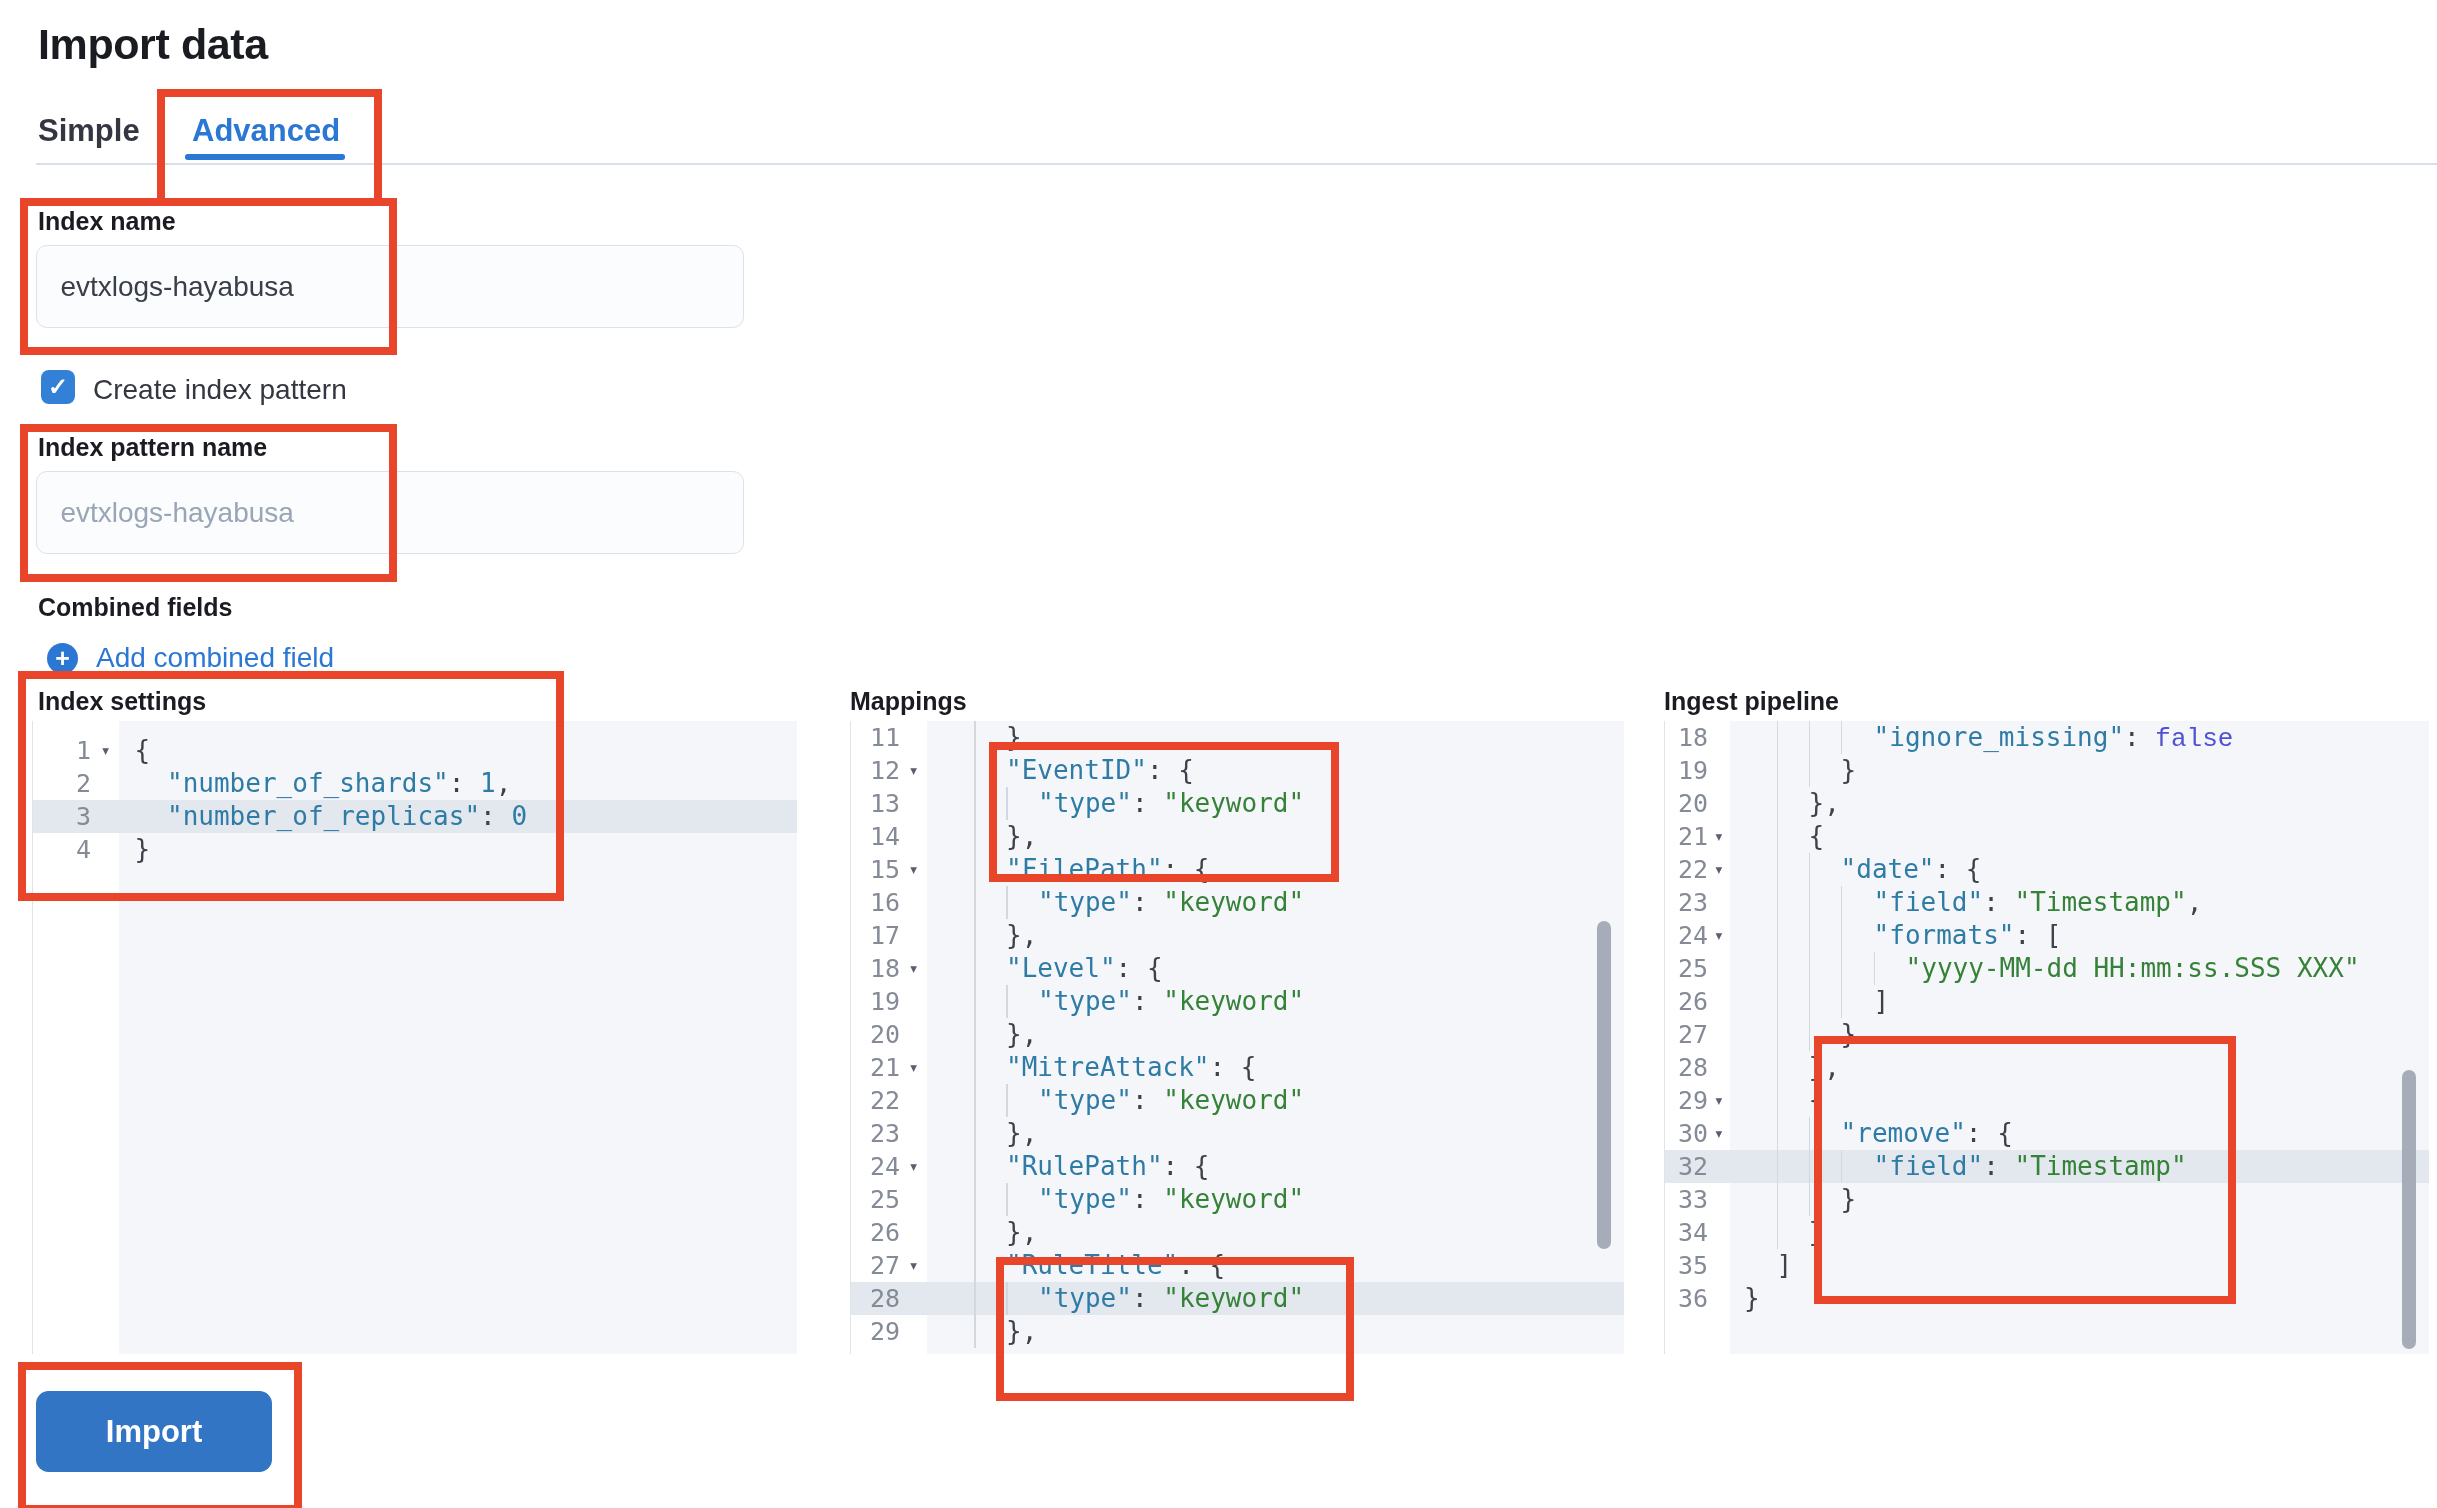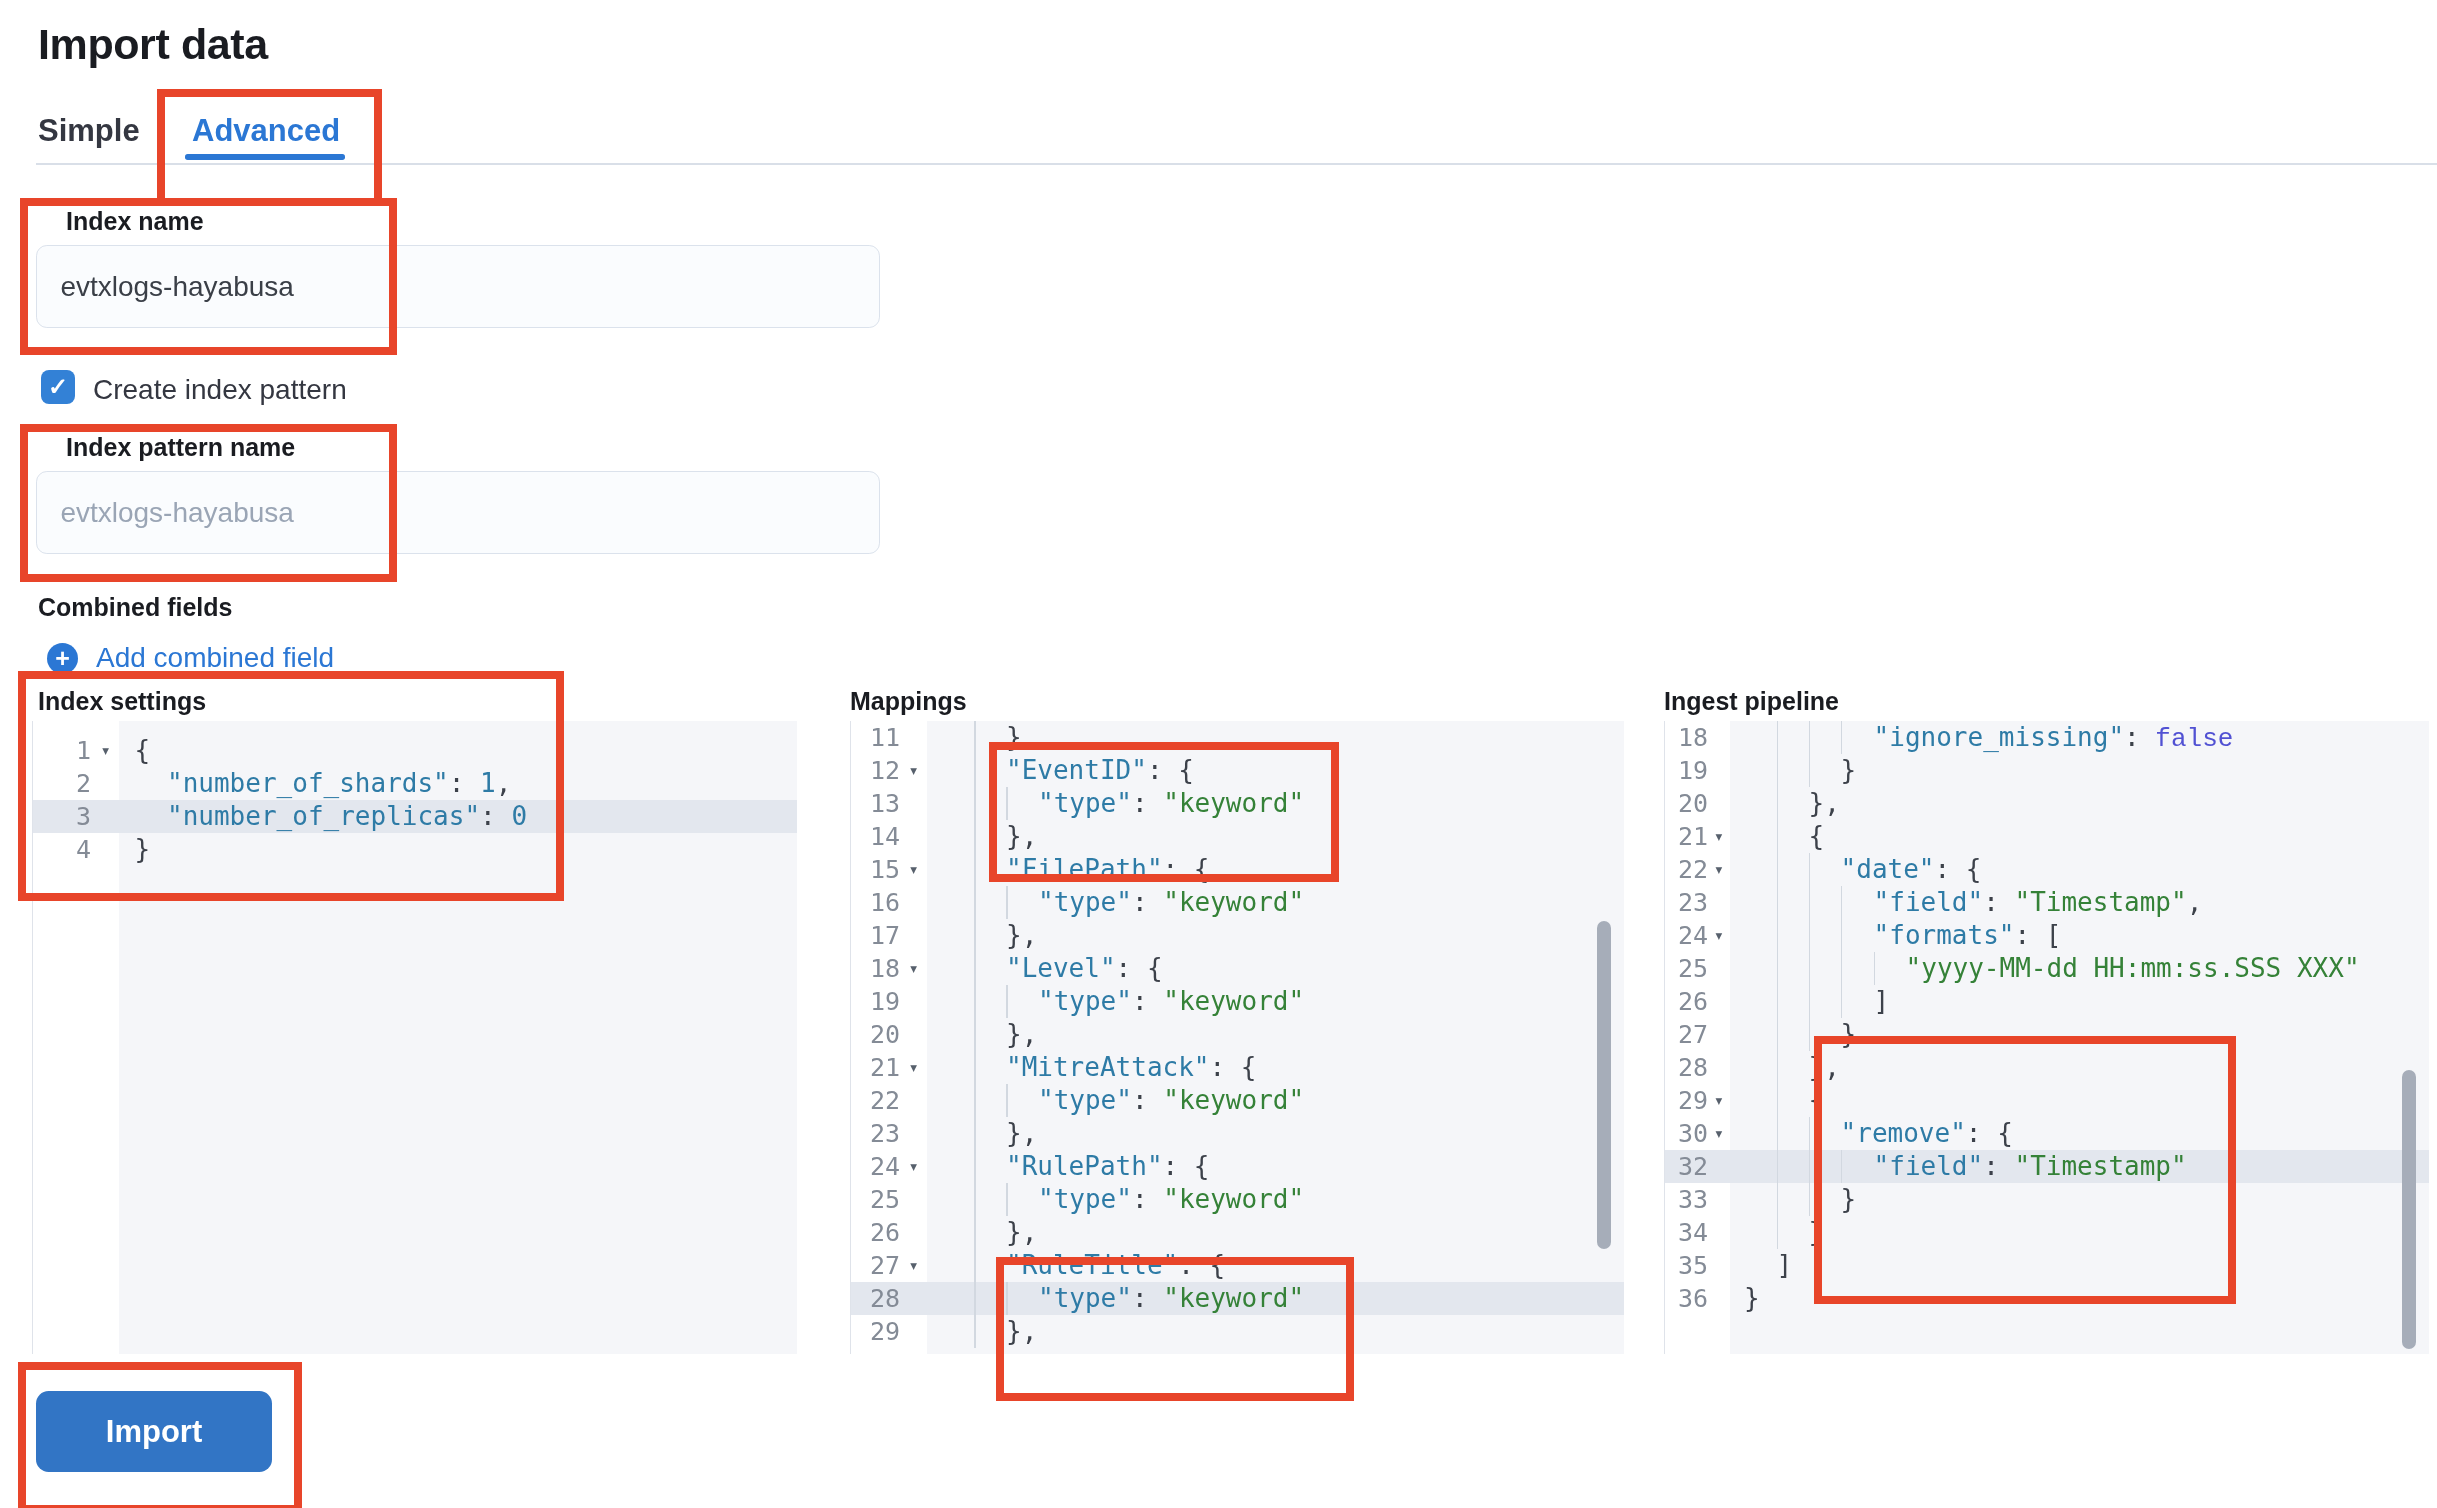--- a/index.html
+++ b/index.html
@@ -7,22 +7,22 @@
        font-family:"Liberation Sans",sans-serif;color:#343741;}
   .abs{position:absolute;}
   
   .page-title{left:38px;top:20px;font-size:43px;font-weight:700;color:#1a1c21;letter-spacing:-0.4px;}
   .tab{font-size:31px;font-weight:700;cursor:pointer;}
   .tab-simple{left:38px;top:113px;color:#343741;}
   .tab-advanced{left:192px;top:113px;color:#2b77d4;}
   .tab-underline{left:185px;top:154px;width:160px;height:6.3px;background:#2b77d4;border-radius:2.7px;}
   .divider{left:36px;top:163px;width:2402px;height:1.8px;background:#d9dfe8;}
   
-  .field-label{font-size:25px;font-weight:700;color:#1a1c21;margin-left:28px;}
-  .text-input{position:absolute;box-sizing:border-box;width:844px;height:83px;
+  .field-label{font-size:25px;font-weight:700;color:#1a1c21;}
+  .text-input{position:absolute;box-sizing:border-box;width:708px;height:83px;
       background:#fafcfe;border:1.8px solid #dbe2ec;border-radius:10.8px;
       font-family:"Liberation Sans",sans-serif;font-size:28px;color:#3a3f47;
       padding:0 0 0 23.4px;outline:none;}
   .text-input::placeholder{color:#9aa5b5;}
   .checkbox{left:41px;top:370px;width:34px;height:34px;background:#3381d6;border-radius:8px;
       display:flex;align-items:center;justify-content:center;color:#fff;font-size:24px;font-weight:700;cursor:pointer;}
   .checkbox-label{left:93px;top:374px;font-size:28px;color:#343741;}
   .section-label{font-size:25px;font-weight:700;color:#1a1c21;}
   .add-link{left:47px;top:642px;display:flex;align-items:center;gap:18px;cursor:pointer;}
   .plus-circle{width:31px;height:31px;border-radius:50%;background:#2b77d4;color:#fff;

